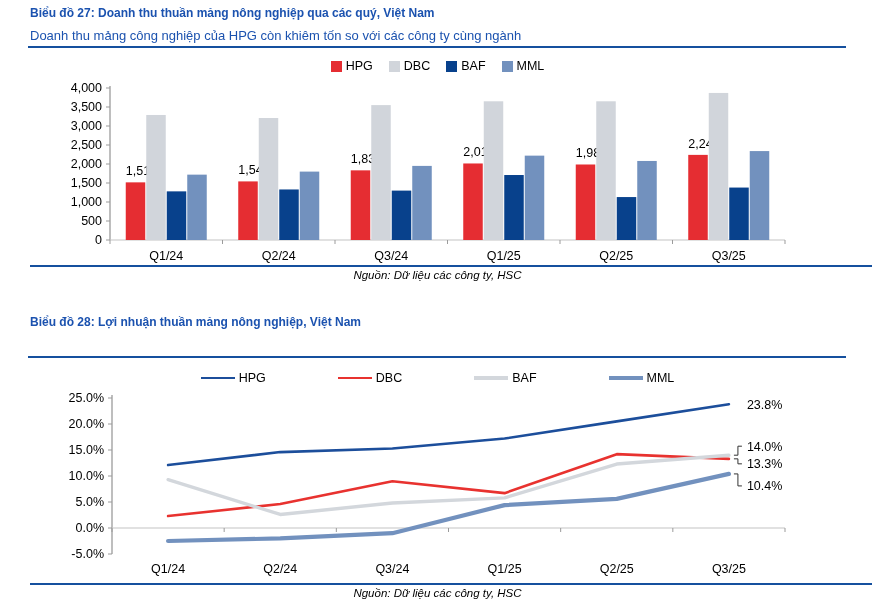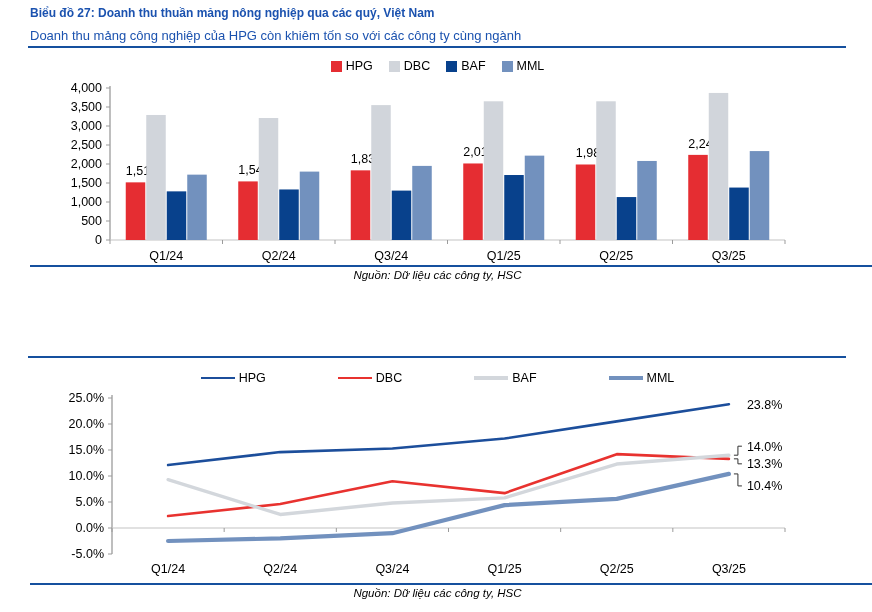--- a/index.html
+++ b/index.html
@@ -111,20 +111,21 @@
       <rect x="157.25" y="98.64" width="19.5" height="65.36" fill="#7291BE"></rect>
       <rect x="269.75" y="95.6" width="19.5" height="68.4" fill="#7291BE"></rect>
       <rect x="382.25" y="89.9" width="19.5" height="74.1" fill="#7291BE"></rect>
       <rect x="494.75" y="79.63999999999999" width="19.5" height="84.36000000000001" fill="#7291BE"></rect>
       <rect x="607.25" y="84.96" width="19.5" height="79.04" fill="#7291BE"></rect>
       <rect x="719.75" y="75.08000000000001" width="19.5" height="88.91999999999999" fill="#7291BE"></rect>
     </svg>
   <div class="rule rule-src" id="rs1"></div>
   <div class="source" id="src1">Nguồn: Dữ liệu các công ty, HSC</div>
 
+  <div class="heading" id="h2">Biểu đồ 28: Lợi nhuận thuần mảng nông nghiệp, Việt Nam</div>
   <div class="rule rule-sub" id="r2"></div>
   <div class="legend" id="legend2">
       <span class="legend-item">
         <span class="swatch-line" style="background: rgb(28, 78, 155); height: 2.6px;"></span>
         <span>HPG</span>
       </span>
       <span class="legend-item">
         <span class="swatch-line" style="background: rgb(232, 50, 47); height: 2.6px;"></span>
         <span>DBC</span>
       </span>

